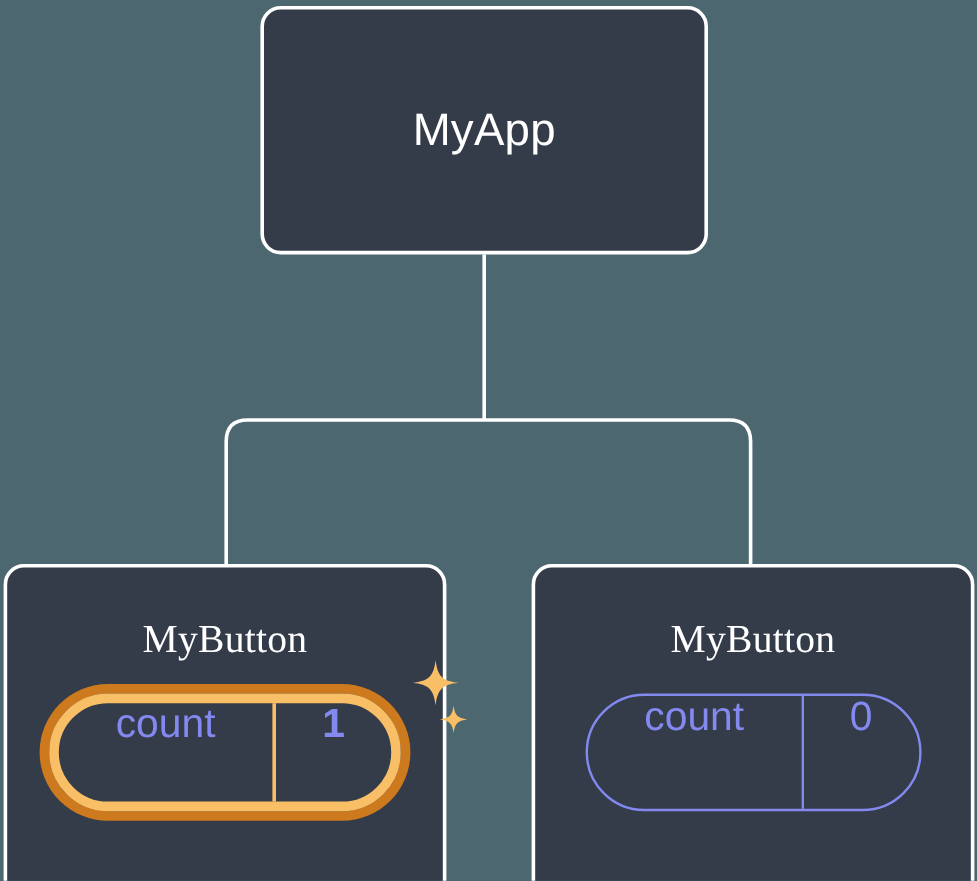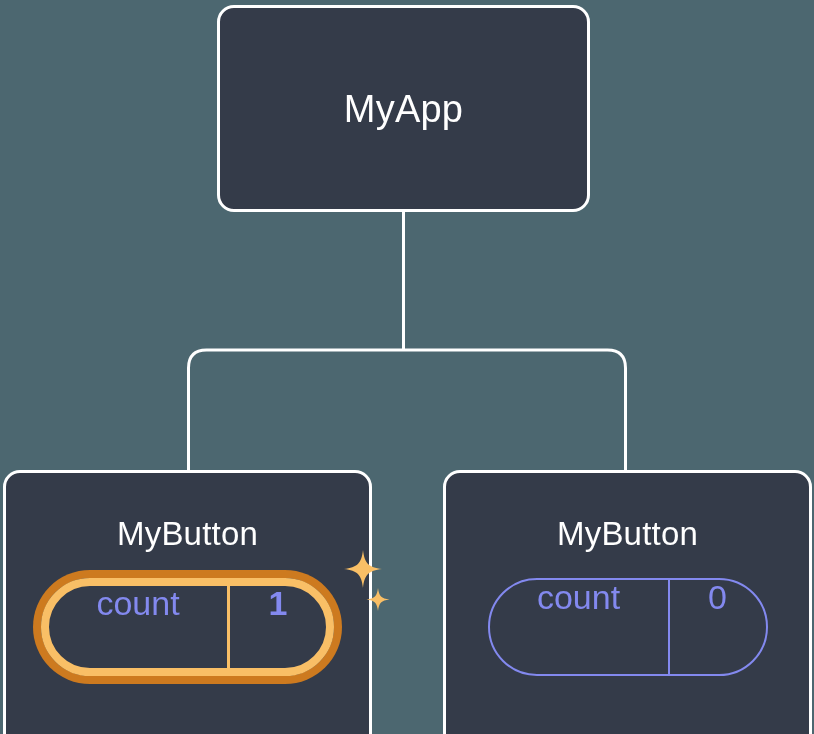--- a/index.html
+++ b/index.html
@@ -69,20 +69,21 @@
   .node-title {
     color: #ffffff;
     font-size: 38px;
     font-weight: 400;
     letter-spacing: 0.2px;
     line-height: 1;
     white-space: nowrap;
   }
   .node-title.child {
     font-size: 33px;
+    font-family: Liberation Serif, serif;
   }
 
   
   .pill-wrap {
     position: relative;
     margin-top: 28px;
     display: flex;
     align-items: center;
     justify-content: center;
   }

